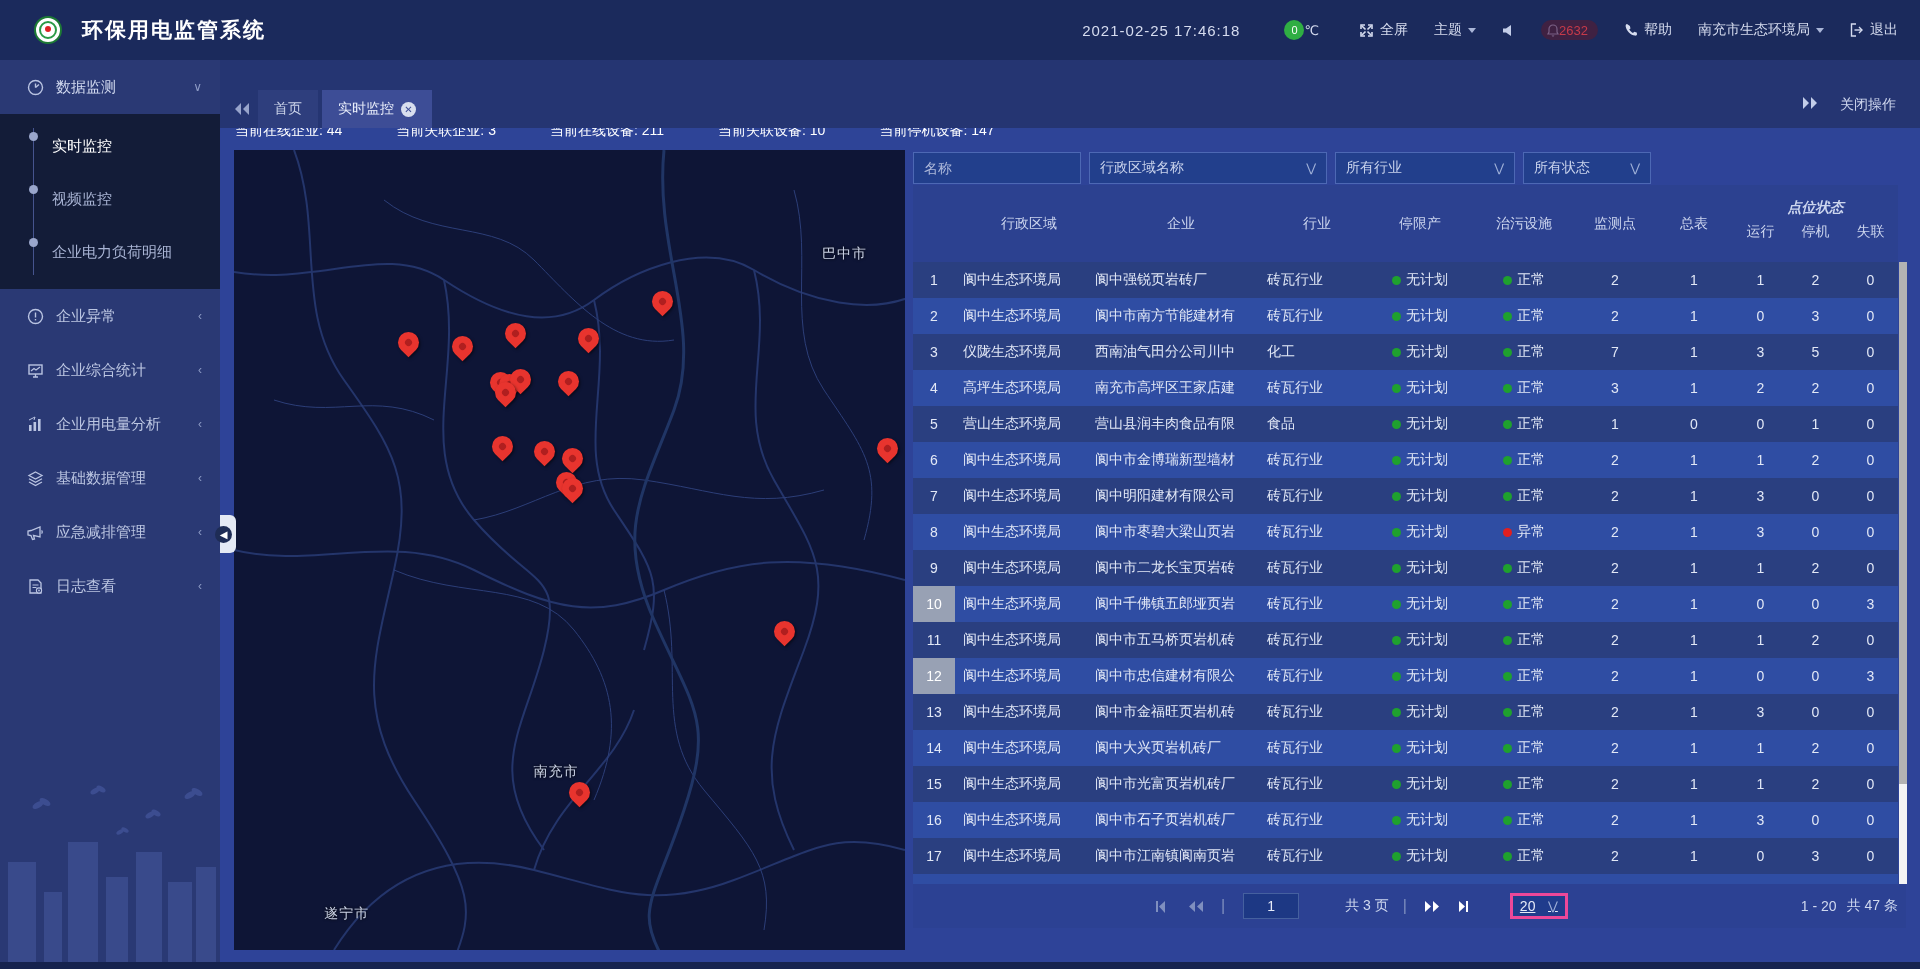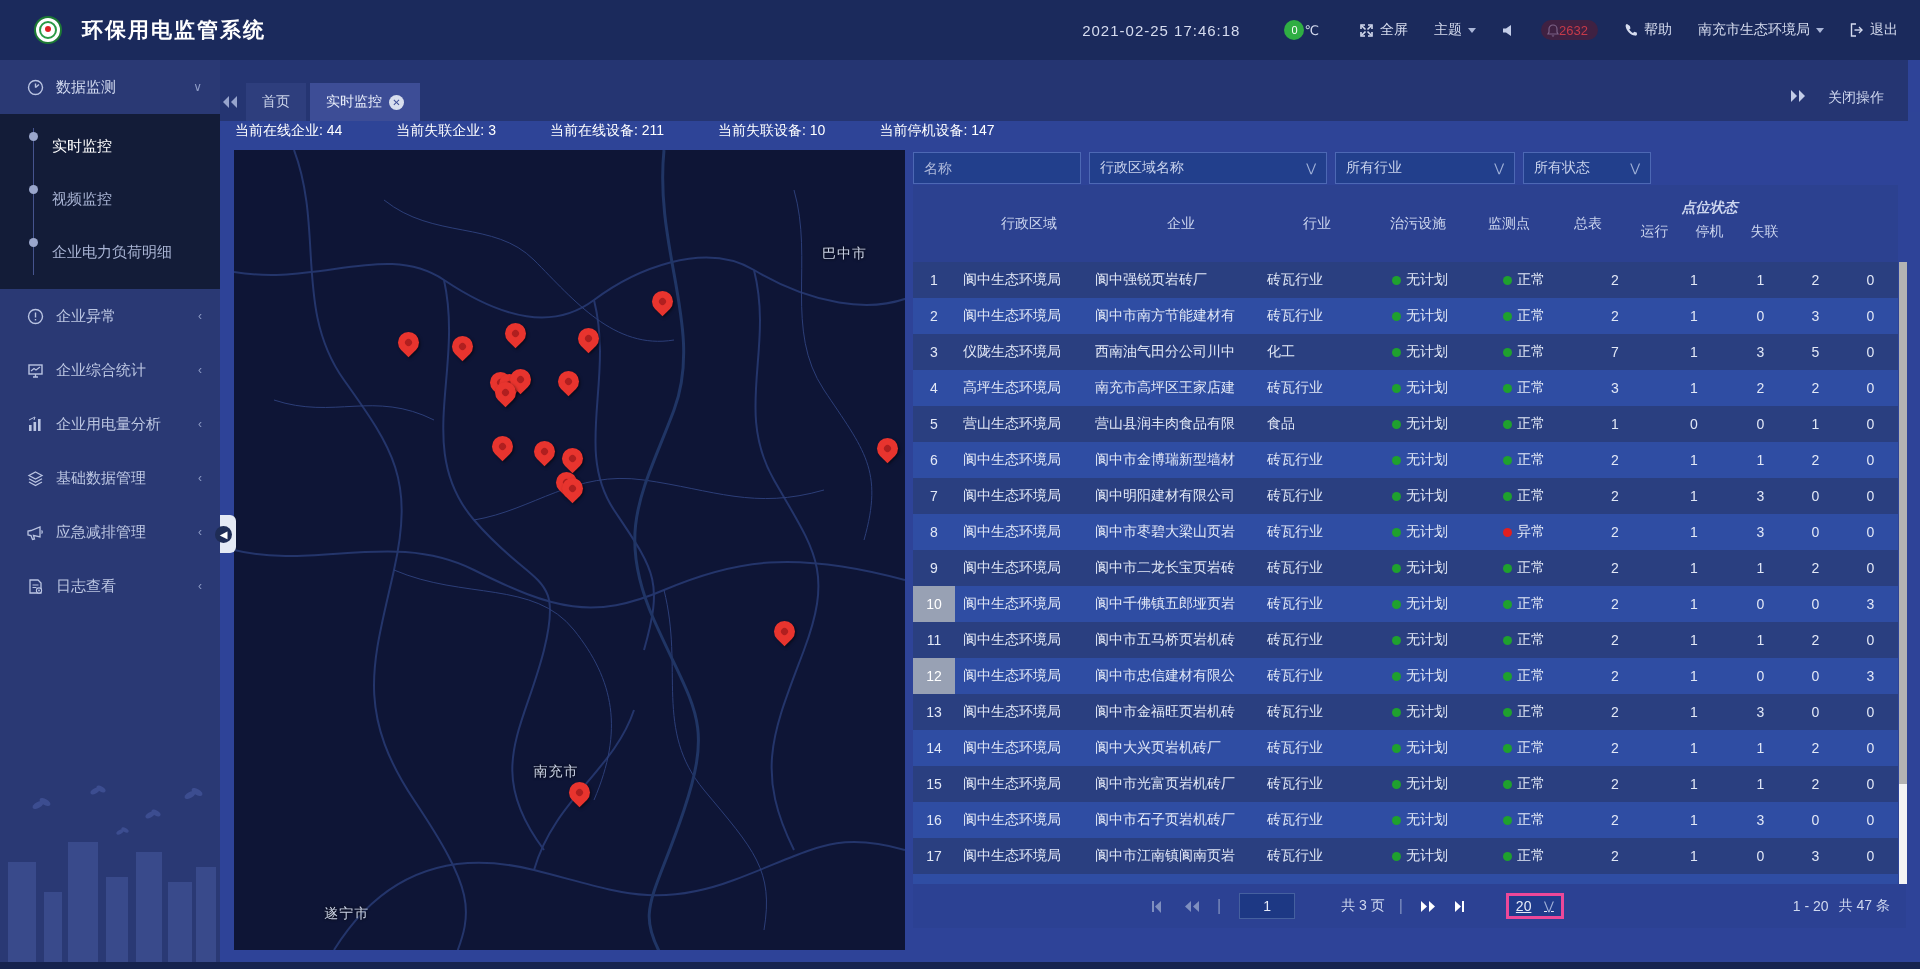--- a/index.html
+++ b/index.html
@@ -44,21 +44,21 @@
     background:#9aa6cb; }
   .sub-item.active { color:#ffffff; }
   #skyline { position:absolute; left:0; bottom:0; width:220px; height:185px; opacity:.55; }
   #collapse-handle { position:absolute; left:220px; top:515px; width:16px; height:38px;
     background:#e4e9f4; border-radius:0 6px 6px 0; z-index:25; cursor:pointer;
     display:flex; align-items:center; justify-content:center; }
   #collapse-handle .hcirc { width:17px; height:17px; margin-left:-9px; border-radius:50%; background:#1e2c55;
     color:#fff; font-size:10px; display:flex; align-items:center; justify-content:center; }
 
   
-  #tabbar { position:absolute; left:208px; top:60px; width:1700px; height:61px;
+  #tabbar { position:absolute; left:220px; top:60px; width:1700px; height:68px;
     background:#253572; z-index:10; display:flex; align-items:flex-end; }
   #tab-scroll-left { margin:0 8px 8px 14px; color:#97a4cc; cursor:pointer; }
   .tab { height:38px; margin-bottom:0; display:flex; align-items:center; gap:7px; padding:0 16px;
     background:#2e3e7d; color:#ccd4ea; font-size:14px; margin-right:4px; cursor:pointer; }
   .tab.active { background:#3d4d96; color:#e8edfa; }
   .tab .close-c { width:15px; height:15px; border-radius:50%; background:#d8deee; color:#3d4d96;
     font-size:10px; display:flex; align-items:center; justify-content:center; }
   #tabbar-right { margin-left:auto; display:flex; align-items:center; gap:22px; padding:0 24px 14px 0; }
   #tab-scroll-right { color:#c3cde8; cursor:pointer; }
   #close-ops { color:#cfd7ee; font-size:14px; cursor:pointer; }
@@ -123,21 +123,21 @@
     display:flex; align-items:center; color:#cfd8ef; font-size:14px; }
   #pager .grow { flex:1; }
   .pg-btn { margin:0 9px; cursor:pointer; display:flex; align-items:center; }
   .pg-sep { color:#7f8fbf; margin:0 8px; font-size:16px; }
   #page-input { width:56px; height:26px; background:#1d3884; border:1px solid #45609f; color:#e6ebf8;
     text-align:center; font-size:14px; margin:0 10px; display:flex; align-items:center; justify-content:center; }
   #pages-total { margin-right:6px;margin-left:36px; }
   #size-select { width:58px; height:26px; background:#203c8c; border:3px solid #ec4899; margin-left:28px;
     display:flex; align-items:center; justify-content:space-between; padding:0 7px; cursor:pointer; color:#e6ebf8;text-decoration:underline; }
   #pager-range { margin-right:10px; }
-  #pager-total { margin-right:16px; }
+  #pager-total { margin-right:8px; }
 
   #footer-strip { position:absolute; left:0; bottom:0; width:1920px; height:7px; background:#16234e; z-index:40; }
 </style>
 </head>
 <body>
 
 <div id="app-header">
   <div id="logo">
       <div class="inner"></div>
     </div>
@@ -439,20 +439,21 @@
       <span class="sel-caret">⋁</span>
     </div>
   </div>
 
   <div id="table-wrap">
     <div id="thead">
         <div class="th td c-no"></div>
         <div class="th td c-region">行政区域</div>
         <div class="th td c-company">企业</div>
         <div class="th td c-industry">行业</div>
+        <div class="th td c-stop">停限产</div>
         <div class="th td c-fac">治污设施</div>
         <div class="th td c-points">监测点</div>
         <div class="th td c-meters">总表</div>
         <div class="th th-group" style="width: 165px;">
           <div class="g-label">点位状态</div>
           <div class="g-subs">
             <span>运行</span>
             <span>停机</span>
             <span>失联</span>
           </div>

